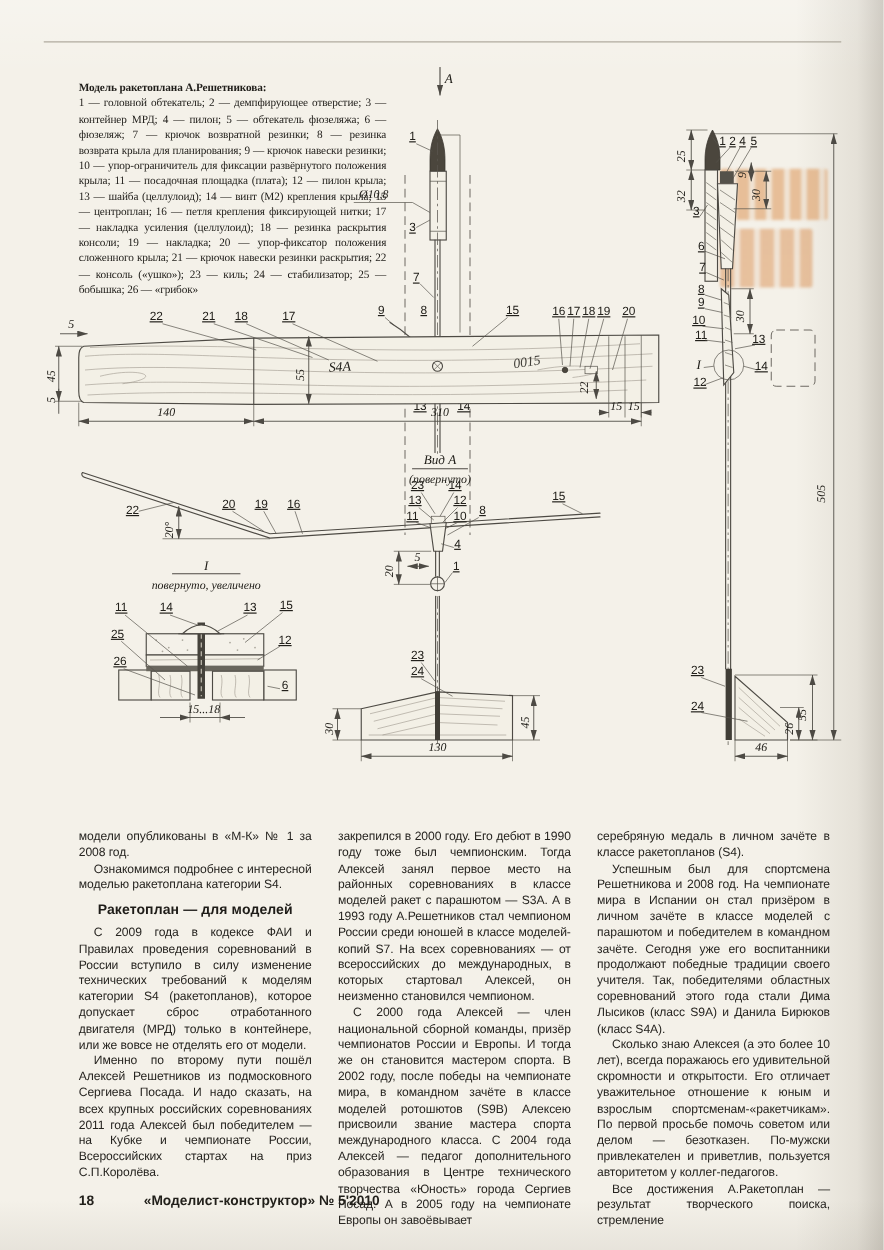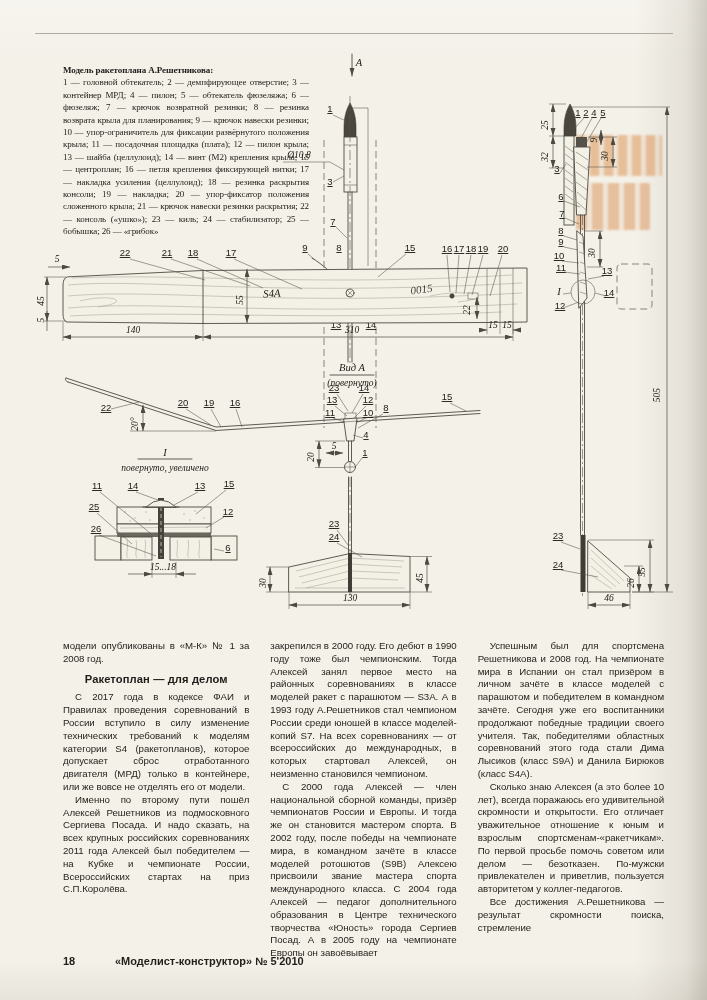--- a/index.html
+++ b/index.html
@@ -31,23 +31,23 @@
   .dash{stroke:#5a564f; stroke-width:.7; stroke-dasharray:7 4; fill:none;}
   .cline{stroke:#5a564f; stroke-width:.6; stroke-dasharray:10 3 2 3; fill:none;}
   .dim{stroke:#4d4a44; stroke-width:.7; fill:none;}
   .dark{fill:#4b463d; stroke:#3a362f; stroke-width:.6;}
   .hatch{stroke:#6b675e; stroke-width:.55; fill:none;}
   text.lb{font:9.5px "Liberation Sans", sans-serif; fill:#22201b; text-anchor:middle;}
   text.u{text-decoration:underline;}
   text.dm{font:italic 9.5px "Liberation Serif", serif; fill:#22201b; text-anchor:middle;}
   text.cap{font:italic 10.5px "Liberation Serif", serif; fill:#22201b; text-anchor:middle;}
   .article{
-    position:absolute; left:63px; top:640px; width:601px; height:316px; z-index:3;
+    position:absolute; left:63px; top:664px; width:601px; height:316px; z-index:3;
     display:flex; gap:21px; font-size:9.7px; line-height:12.8px; text-align:justify;
-    letter-spacing:-.05px; color:#262420;justify-content:flex-end;
+    letter-spacing:-.05px; color:#262420;
   }
   .col{width:197px;}
   .col p{margin:0; text-indent:12px;}
   .col p.noind{text-indent:0;}
   .col h3{margin:7px 0 6px 0; font-size:11.2px; text-align:center; letter-spacing:.1px; color:#1e1c18;}
   .footer{position:absolute; left:0; top:955px; width:707px; z-index:3; font-weight:bold; font-size:11px; color:#211f1a;}
   .footer .num{position:absolute; left:63px; top:0;}
   .footer .mag{position:absolute; left:115px; top:0; width:300px; text-align:left;}
 </style>
 </head>
@@ -421,32 +421,34 @@
       <line class="lnt" x1="588" y1="592" x2="588" y2="609"></line>
       <line class="lnt" x1="630" y1="592" x2="630" y2="609"></line>
       <line class="dim" x1="588" y1="605" x2="630" y2="605" marker-start="url(#ar)" marker-end="url(#ar)"></line>
       <text class="dm" x="609" y="601">46</text>
     </g>
   </svg>
 
   <div class="article">
     <div class="col">
       <p class="noind">модели опубликованы в «М-К» № 1 за 2008 год.</p>
-      <h3>Ракетоплан — для делом</h3>
-      <p>С 2017 года в кодексе ФАИ и Правилах проведения соревнований в России вступило в силу изменение технических требований к моделям категории S4 (ракетопланов), которое допускает сброс отработанного двигателя (МРД) только в контейнере, или же вовсе не отделять его от модели.</p>
+      <p>Ознакомимся подробнее с интересной моделью ракетоплана категории S4.</p>
+      <h3>Ракетоплан — для моделей</h3>
+      <p>С 2009 года в кодексе ФАИ и Правилах проведения соревнований в России вступило в силу изменение технических требований к моделям категории S4 (ракетопланов), которое допускает сброс отработанного двигателя (МРД) только в контейнере, или же вовсе не отделять его от модели.</p>
       <p>Именно по второму пути пошёл Алексей Решетников из подмосковного Сергиева Посада. И надо сказать, на всех крупных российских соревнованиях 2011 года Алексей был победителем — на Кубке и чемпионате России, Всероссийских стартах на приз С.П.Королёва.</p>
     </div>
     <div class="col">
       <p class="noind">закрепился в 2000 году. Его дебют в 1990 году тоже был чемпионским. Тогда Алексей занял первое место на районных соревнованиях в классе моделей ракет с парашютом — S3A. А в 1993 году А.Решетников стал чемпионом России среди юношей в классе моделей-копий S7. На всех соревнованиях — от всероссийских до международных, в которых стартовал Алексей, он неизменно становился чемпионом.</p>
       <p>С 2000 года Алексей — член национальной сборной команды, призёр чемпионатов России и Европы. И тогда же он становится мастером спорта. В 2002 году, после победы на чемпионате мира, в командном зачёте в классе моделей ротошютов (S9B) Алексею присвоили звание мастера спорта международного класса. С 2004 года Алексей — педагог дополнительного образования в Центре технического творчества «Юность» города Сергиев Посад. А в 2005 году на чемпионате Европы он завоёвывает</p>
     </div>
     <div class="col">
+      <p class="noind">серебряную медаль в личном зачёте в классе ракетопланов (S4).</p>
       <p>Успешным был для спортсмена Решетникова и 2008 год. На чемпионате мира в Испании он стал призёром в личном зачёте в классе моделей с парашютом и победителем в командном зачёте. Сегодня уже его воспитанники продолжают победные традиции своего учителя. Так, победителями областных соревнований этого года стали Дима Лысиков (класс S9A) и Данила Бирюков (класс S4A).</p>
       <p>Сколько знаю Алексея (а это более 10 лет), всегда поражаюсь его удивительной скромности и открытости. Его отличает уважительное отношение к юным и взрослым спортсменам-«ракетчикам». По первой просьбе помочь советом или делом — безотказен. По-мужски привлекателен и приветлив, пользуется авторитетом у коллег-педагогов.</p>
-      <p>Все достижения А.Решетникова — результат скромности поиска, стремление</p>
+      <p>Все достижения А.Ракетоплан — результат творческого поиска, стремление</p>
     </div>
   </div>
 
   <div class="footer">
     <span class="num">18</span>
     <span class="mag">«Моделист-конструктор» № 5'2010</span>
   </div>
 </div>
 
 </body></html>

